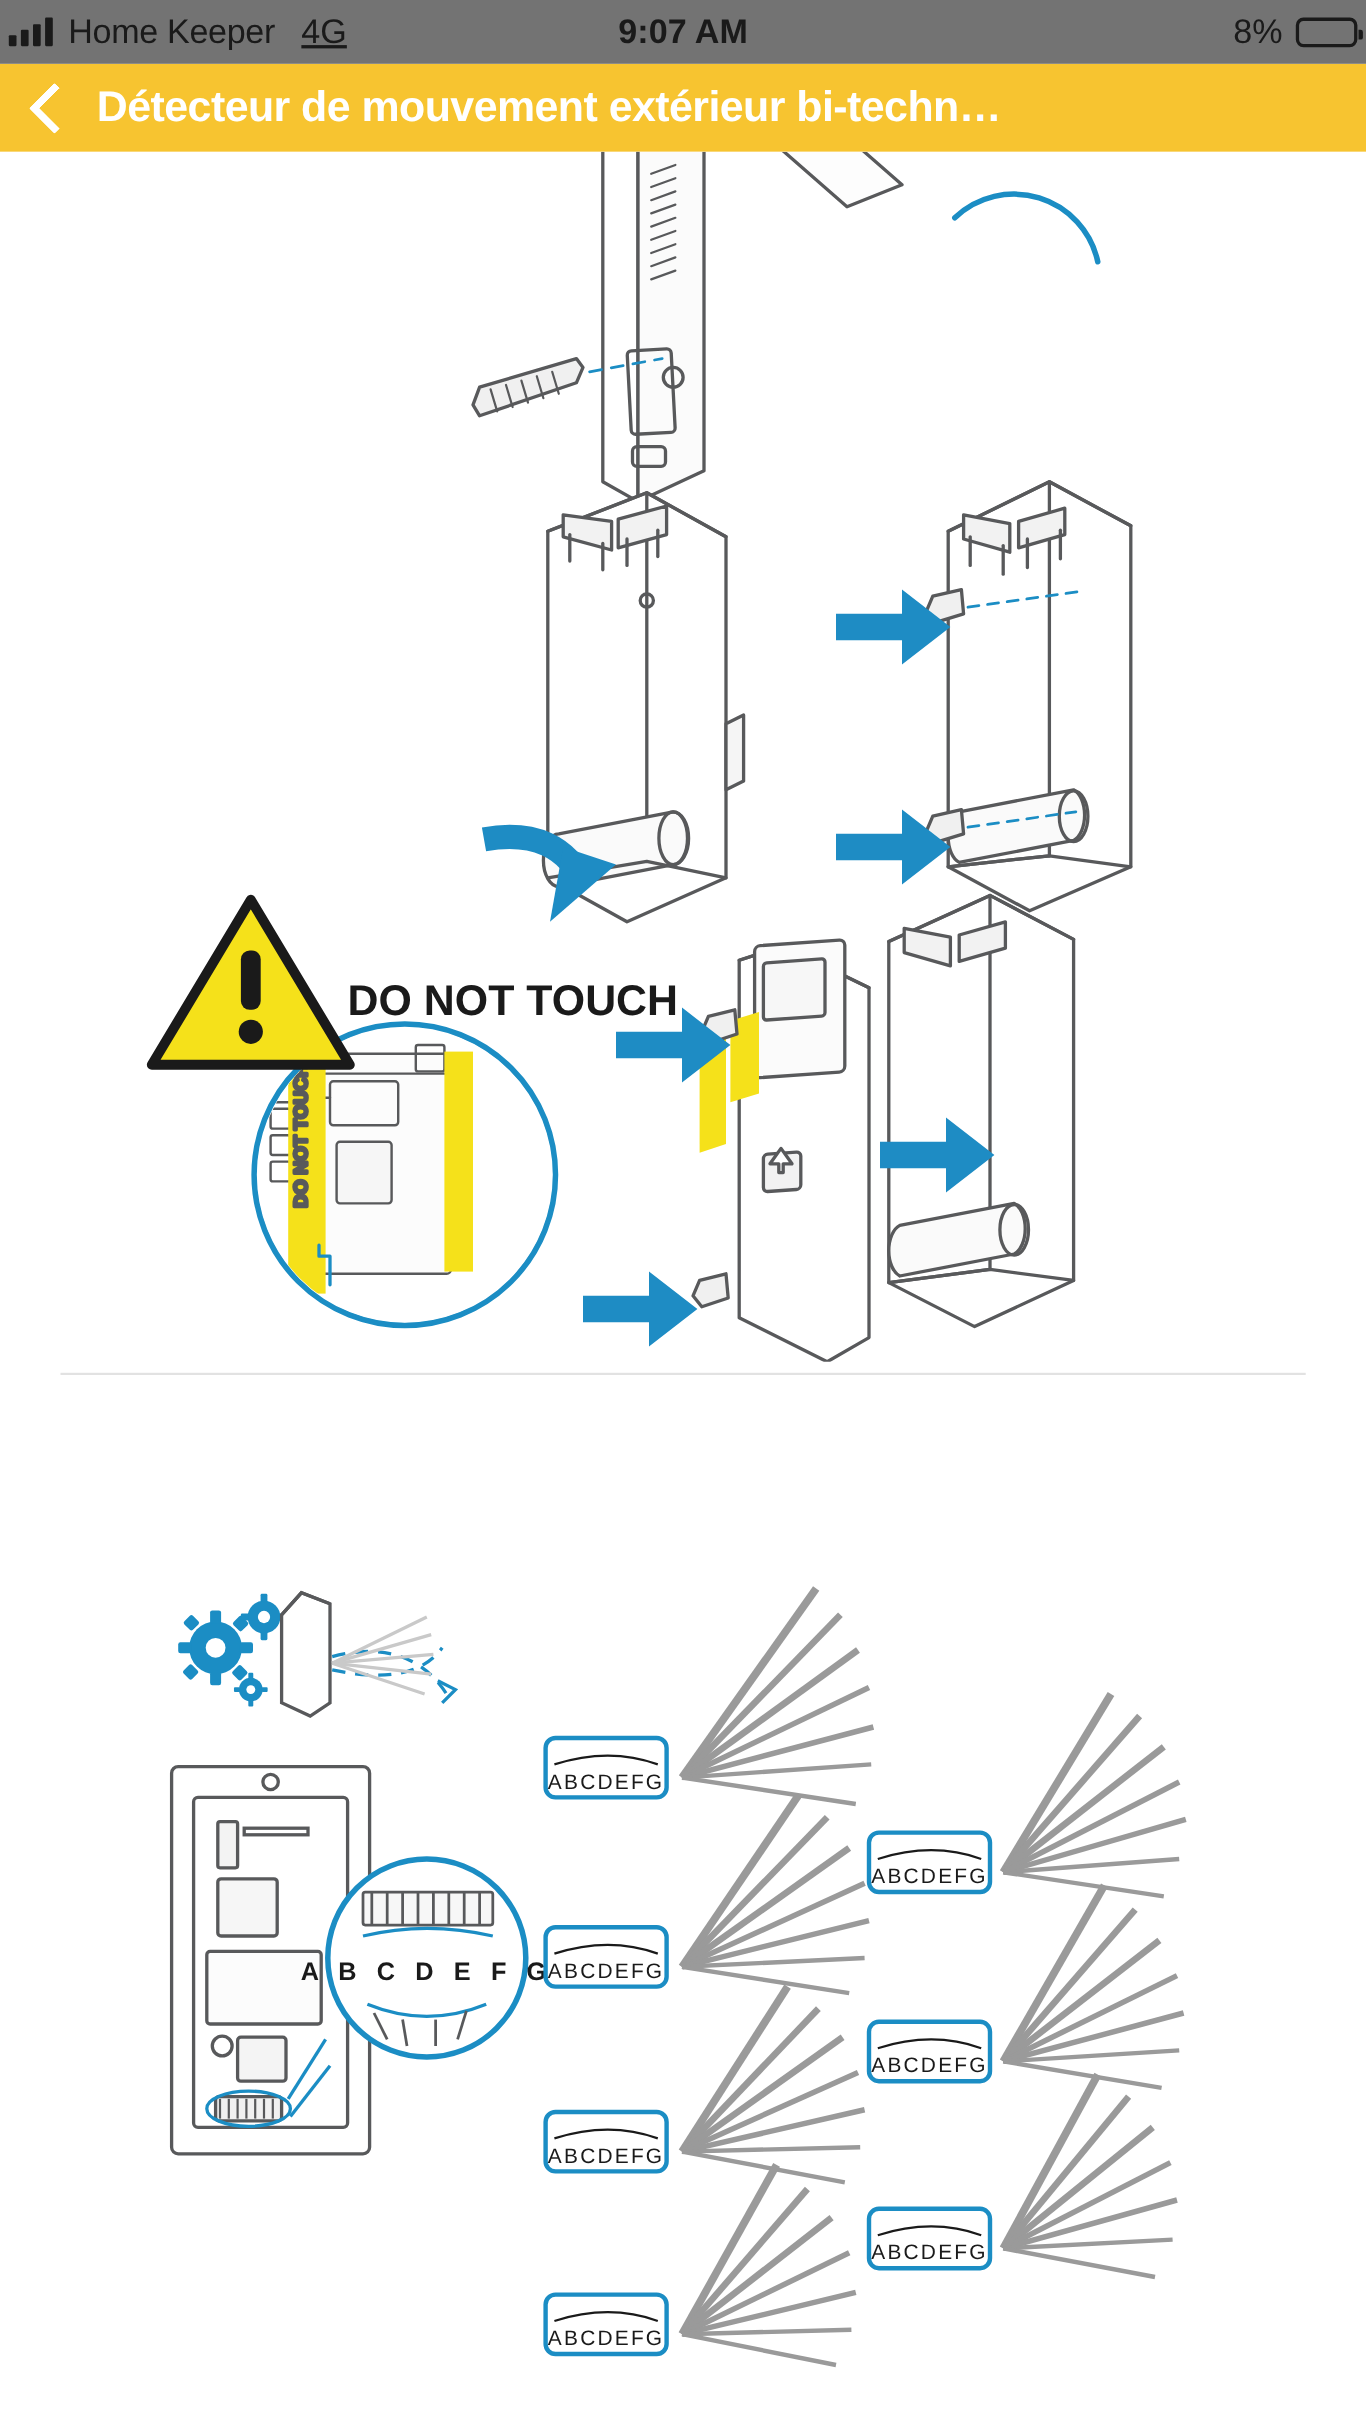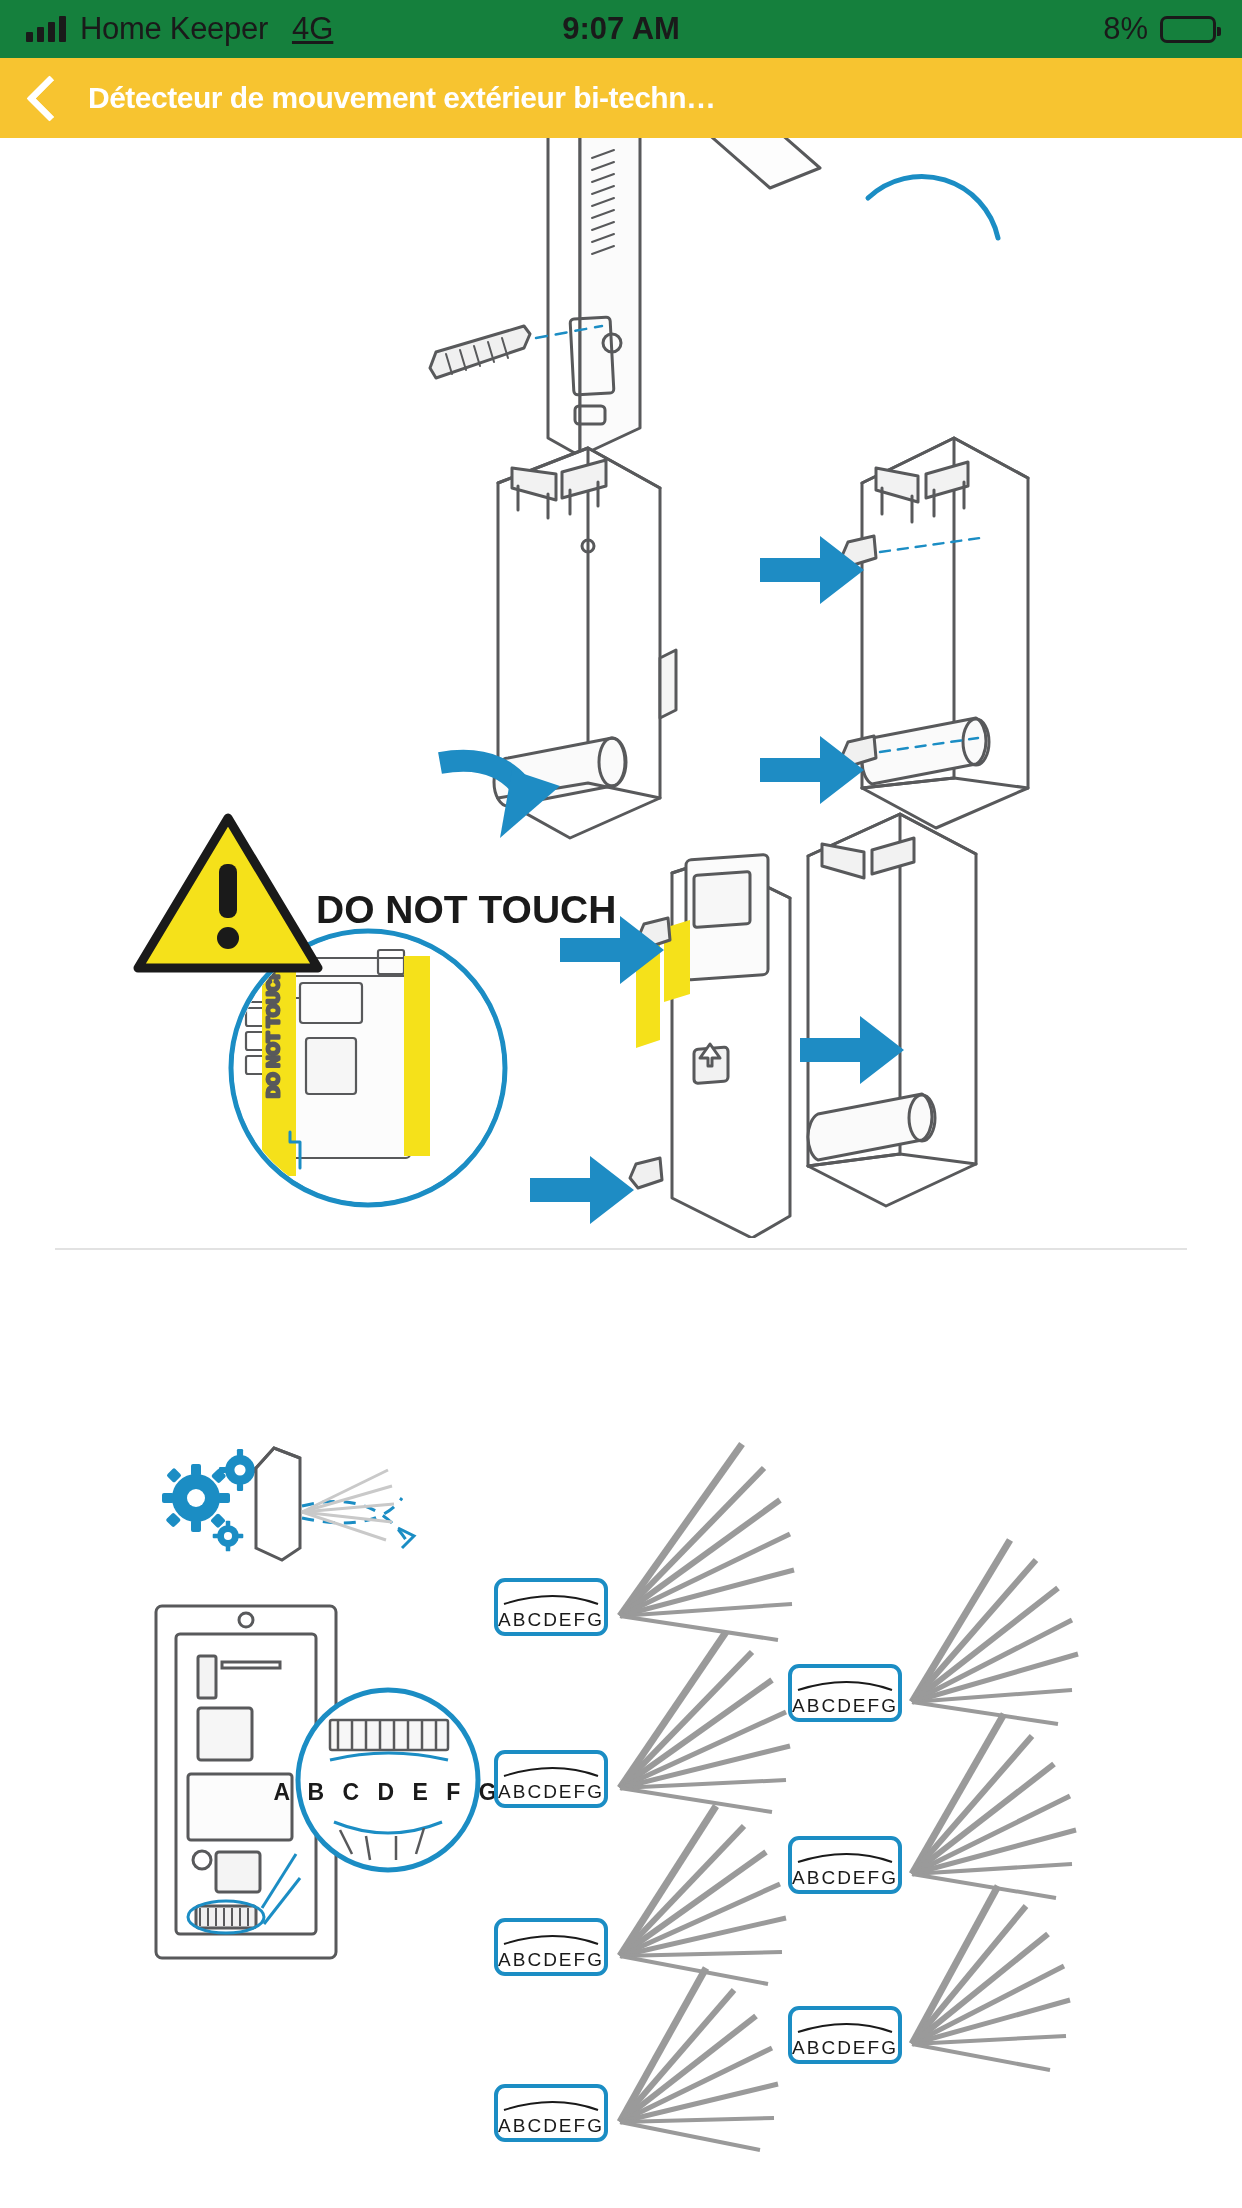--- a/index.html
+++ b/index.html
@@ -11,24 +11,24 @@
     width: 1242px;
     height: 2208px;
     font-family: "Liberation Sans", sans-serif;
     overflow: hidden;
     position: relative;
   }
 
   
   .status-bar {
     height: 58px;
-    background: #15803d;
+    background: #737373;
     display: flex;
     align-items: center;
-    padding: 0 26px;
+    padding: 0 8px;
     box-sizing: border-box;
     position: relative;
   }
   .status-left {
     display: flex;
     align-items: center;
     gap: 14px;
   }
   .signal-bars {
     display: flex;
@@ -122,21 +122,21 @@
   .chev {
     width: 26px;
     height: 26px;
     border-left: 7px solid #ffffff;
     border-bottom: 7px solid #ffffff;
     transform: rotate(45deg);
     border-radius: 2px;
   }
   .nav-title {
     color: #ffffff;
-    font-size: 30px;
+    font-size: 39px;
     font-weight: bold;
     letter-spacing: -0.5px;
     white-space: nowrap;
     overflow: hidden;
     margin-left: 12px;
   }
 
   
   .content {
     position: relative;

